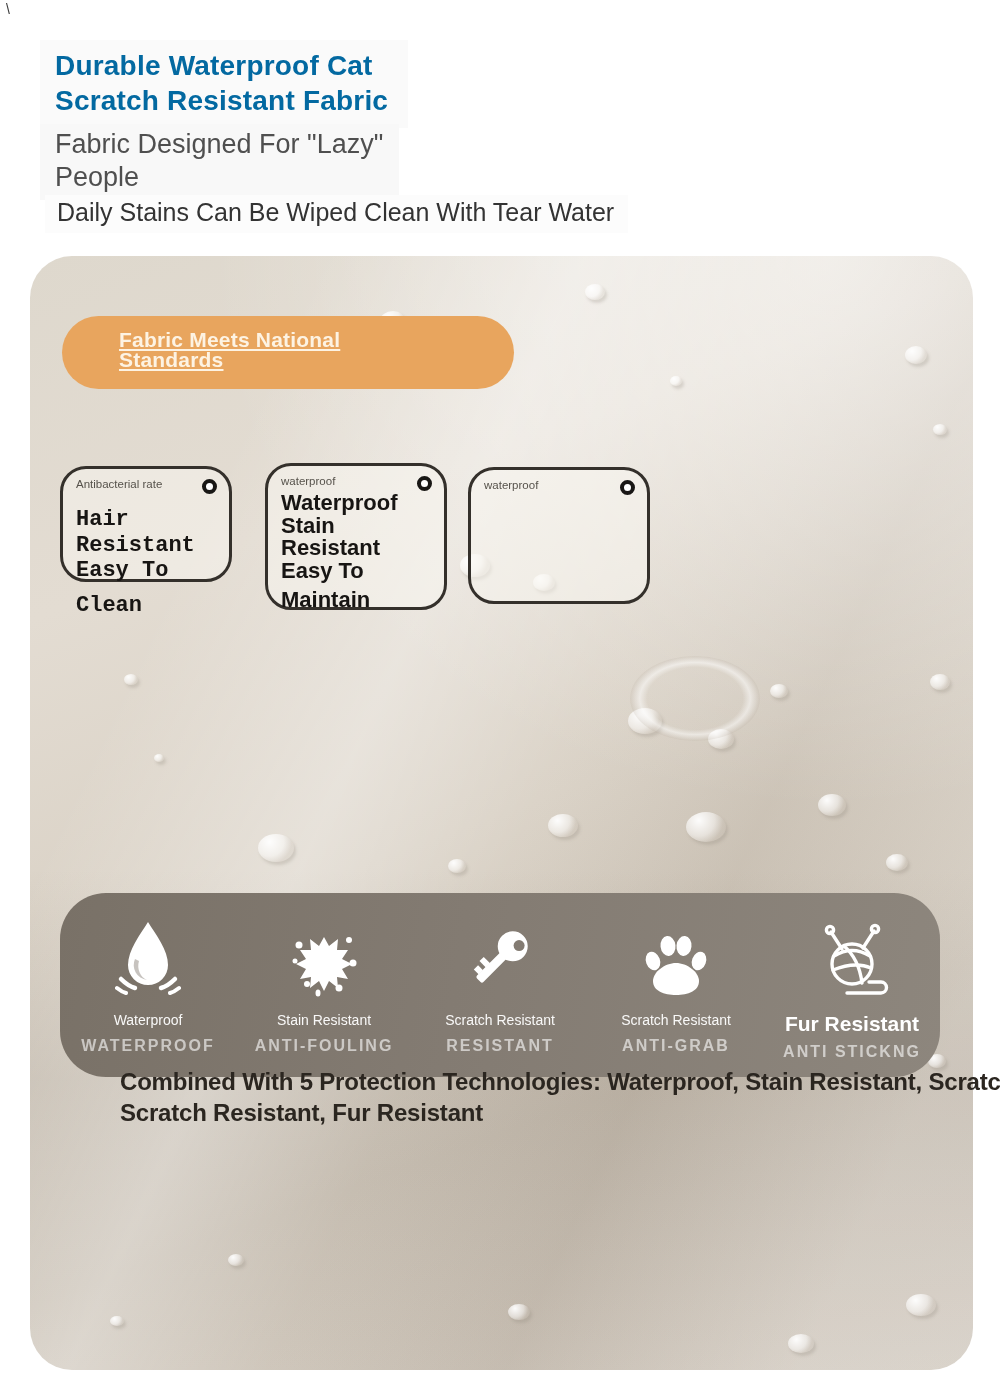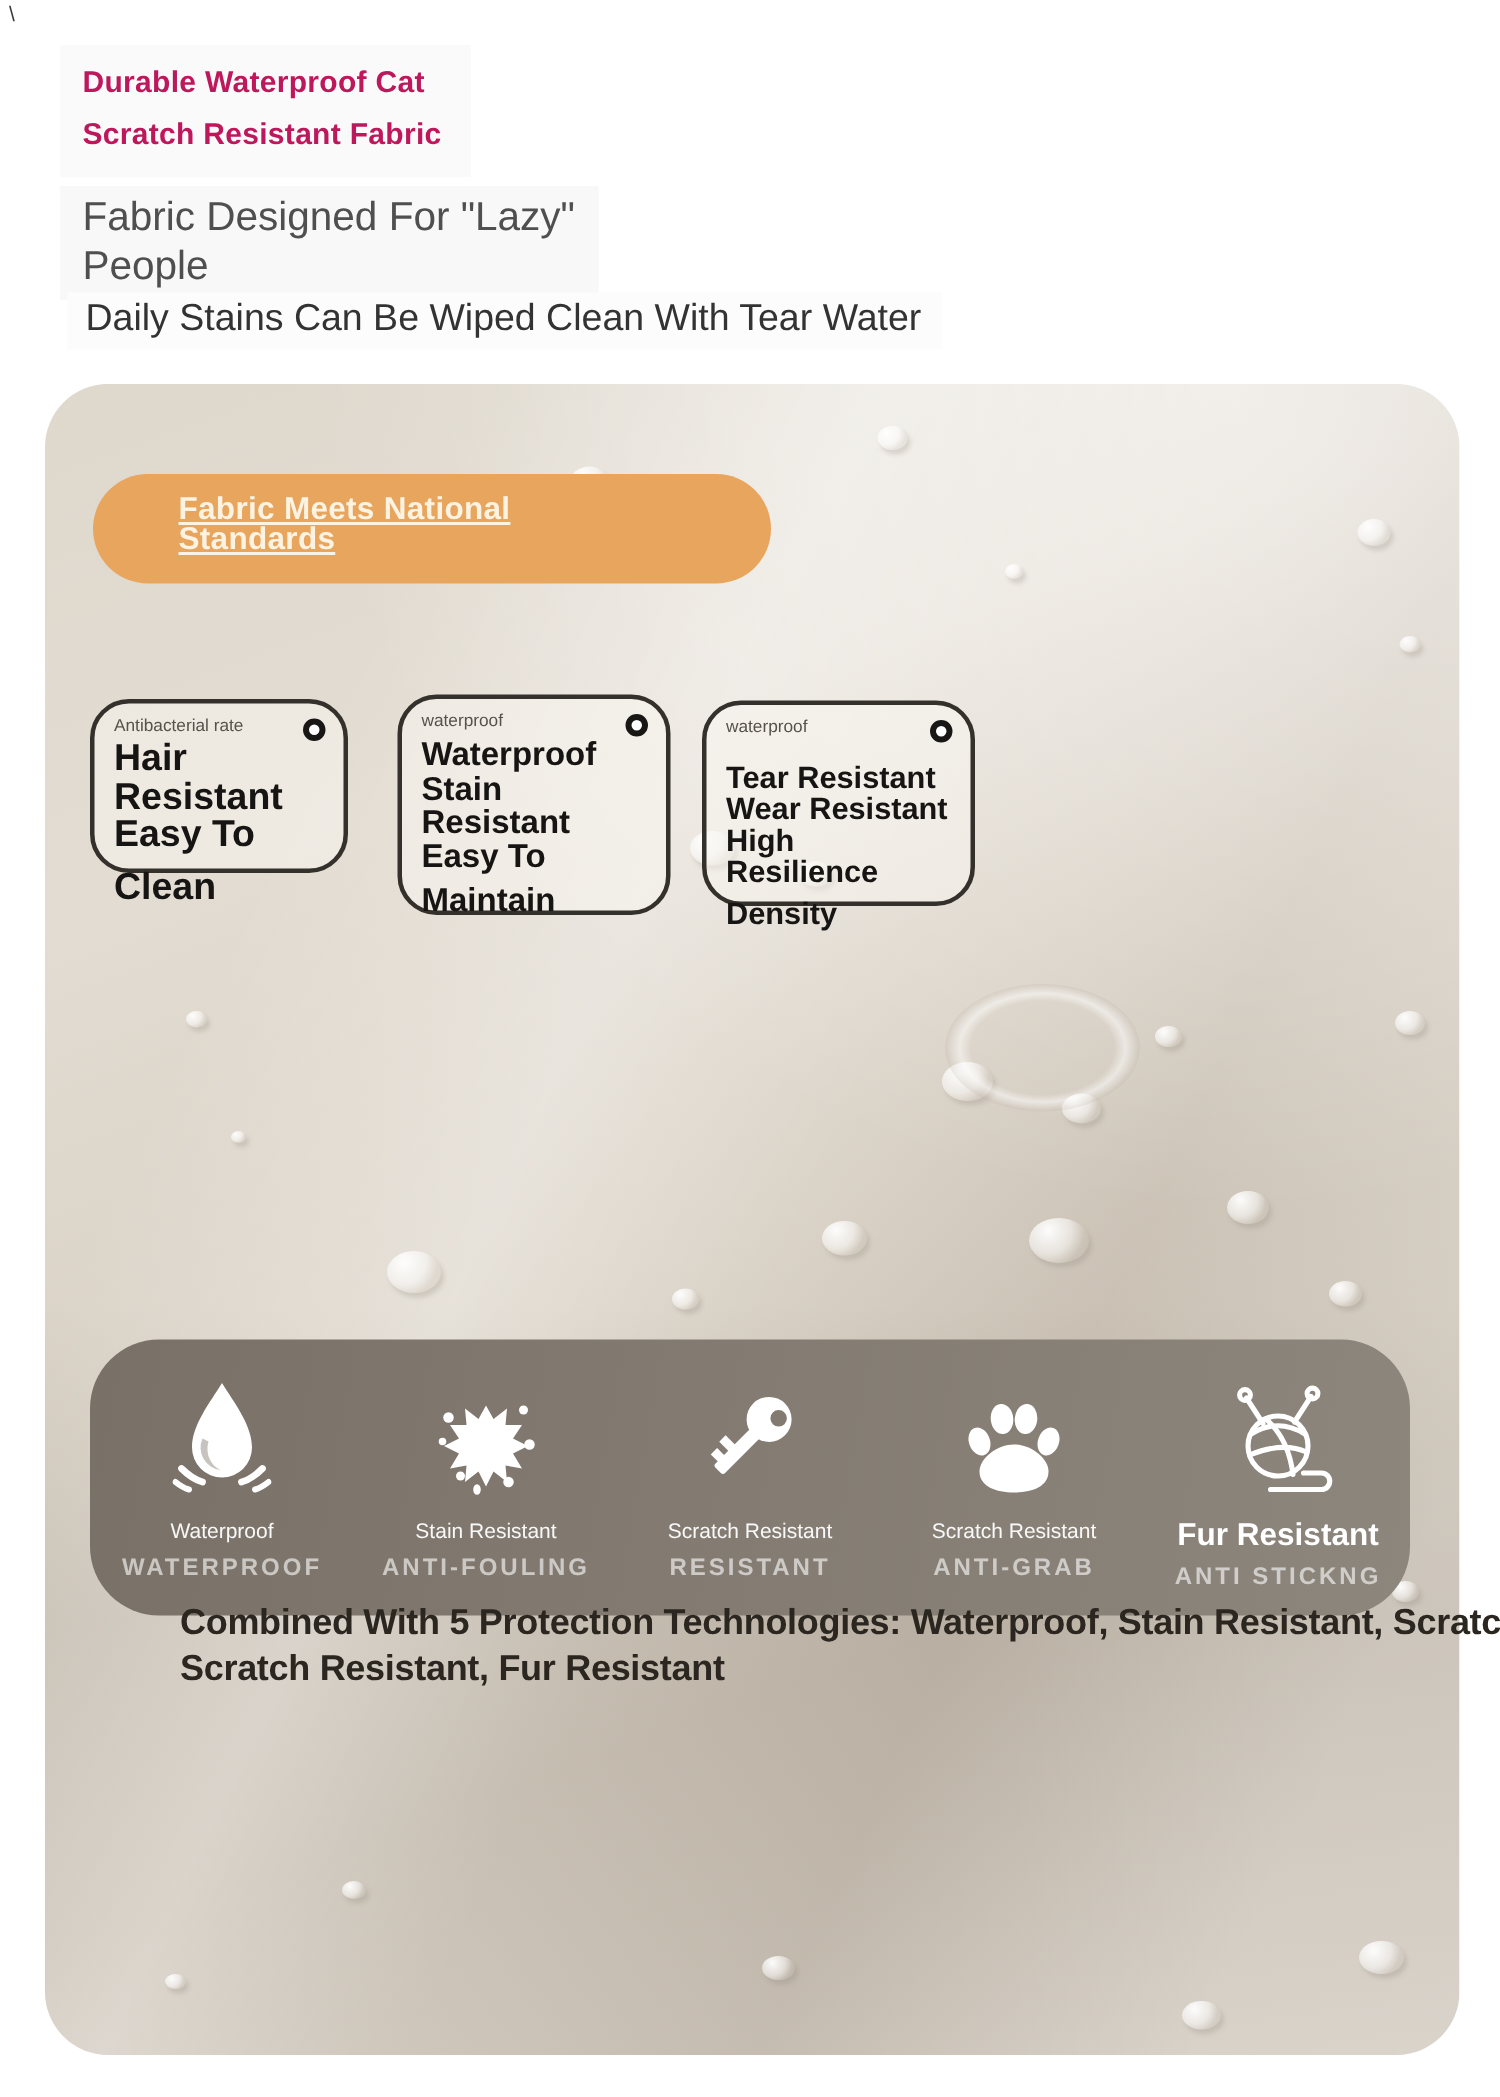--- a/index.html
+++ b/index.html
@@ -4,23 +4,23 @@
 <style>
   html,body{margin:0;padding:0;}
   body{
     width:1000px;height:1398px;position:relative;background:#ffffff;
     font-family:"Liberation Sans", sans-serif;overflow:hidden;
     -webkit-font-smoothing:antialiased;
   }
   .corner-mark{position:absolute;left:6px;top:1px;font-size:14px;color:#3a3a3a;}
   
   .title{
-    position:absolute;left:40px;top:30px;background:#fafafa;
-    padding:8px 20px 10px 15px;font-size:20px;line-height:35px;
-    font-weight:bold;color:#be185d;letter-spacing:0.2px;
+    position:absolute;left:40px;top:40px;background:#fafafa;
+    padding:8px 20px 10px 15px;font-size:28px;line-height:35px;
+    font-weight:bold;color:#0369a1;letter-spacing:0.2px;
   }
   .subtitle{
     position:absolute;left:40px;top:124px;background:#f8f8f8;
     padding:4px 16px 6px 15px;font-size:27px;line-height:33px;color:#4f4f4f;
   }
   .tagline{
     position:absolute;left:45px;top:195px;background:#fcfcfc;
     padding:3px 14px 6px 12px;font-size:25px;color:#333;
   }
   
@@ -54,21 +54,21 @@
     background:rgba(250,247,242,0.5);box-sizing:border-box;
     padding:9px 12px 0 13px;
   }
   .card-tag{font-size:11.5px;color:#56524b;}
   .ring{
     position:absolute;top:10px;right:12px;width:15px;height:15px;
     border:4px solid #191715;border-radius:50%;background:#fff;box-sizing:border-box;
   }
   .card-body{font-weight:bold;color:#171513;}
   .card1{left:30px;top:210px;width:172px;height:116px;}
-  .card1 .card-body{font-size:25px;line-height:25.5px;margin-top:3px;}
+  .card1 .card-body{font-size:22px;line-height:25.5px;margin-top:17px;font-family:Liberation Mono, monospace;}
   .card2{left:235px;top:207px;width:182px;height:147px;}
   .card2 .card-body{font-size:22px;line-height:22.5px;margin-top:5px;}
   .card3{left:438px;top:211px;width:182px;height:137px;}
   .card3 .card-body{font-size:20.5px;line-height:21px;margin-top:17px;}
   .gap{margin-top:9px;}
   .gap-sm{margin-top:7px;}
   
   .combined{
     position:absolute;left:120px;top:1066px;width:885px;
     font-size:24px;line-height:31px;color:#2b2620;font-weight:bold;
@@ -165,26 +165,20 @@
       <div>Stain</div>
       <div>Resistant</div>
       <div>Easy To</div>
       <div class="gap-sm">Maintain</div>
     </div>
   </div>
 
   <div class="card card3">
     <div class="card-tag">waterproof</div>
     <span class="ring"></span>
-    <div class="card-body">
-      <div>Tear Resistant</div>
-      <div>Wear Resistant</div>
-      <div>High Resilience</div>
-      <div class="gap-sm">Density</div>
-    </div>
   </div>
 
   <div class="band" id="band">
 
     <div class="feat">
       <div class="feat-icon">
         <svg width="66" height="80" viewBox="0 0 66 80">
           <path d="M33 3 C41 16 53 31 53 46 a20 20 0 1 1 -40 0 C13 31 25 16 33 3 Z" fill="#fff"></path>
           <path d="M24 42 a13 15 0 0 0 8 19 a15 15 0 0 1 -12 -21 Z" fill="rgba(131,123,114,0.45)"></path>
           <path d="M6 60 q7 7 14 9" stroke="#fff" stroke-width="4.5" fill="none" stroke-linecap="round"></path>

